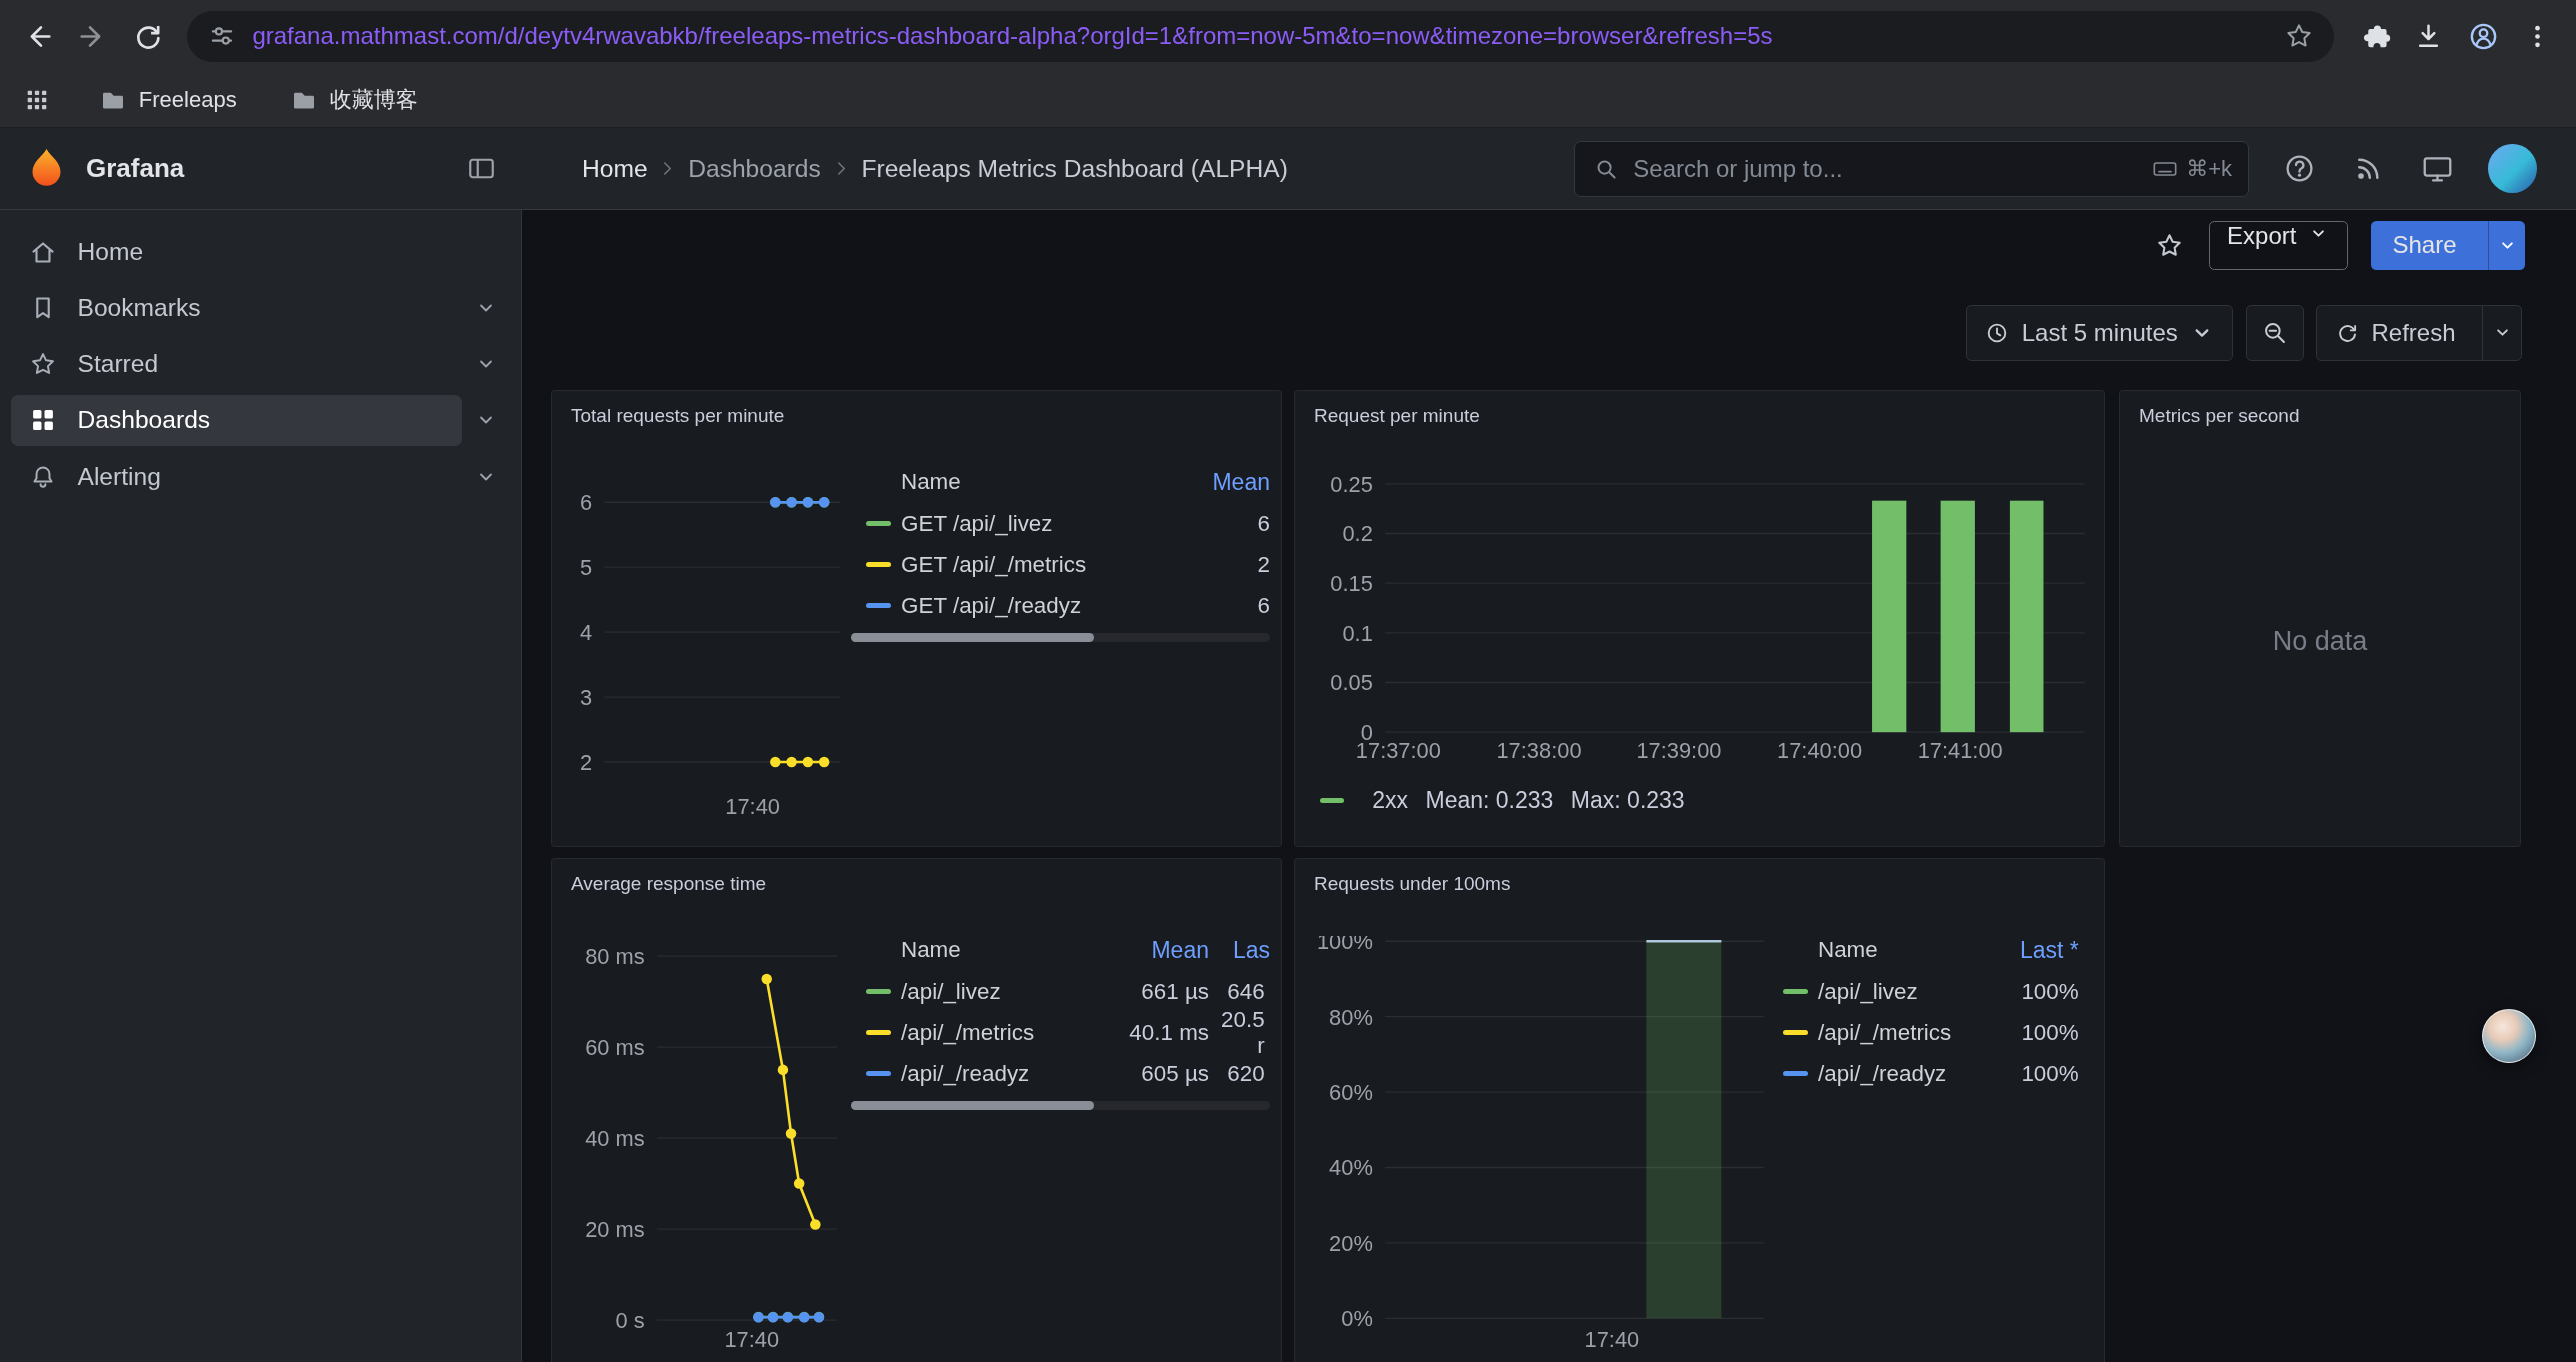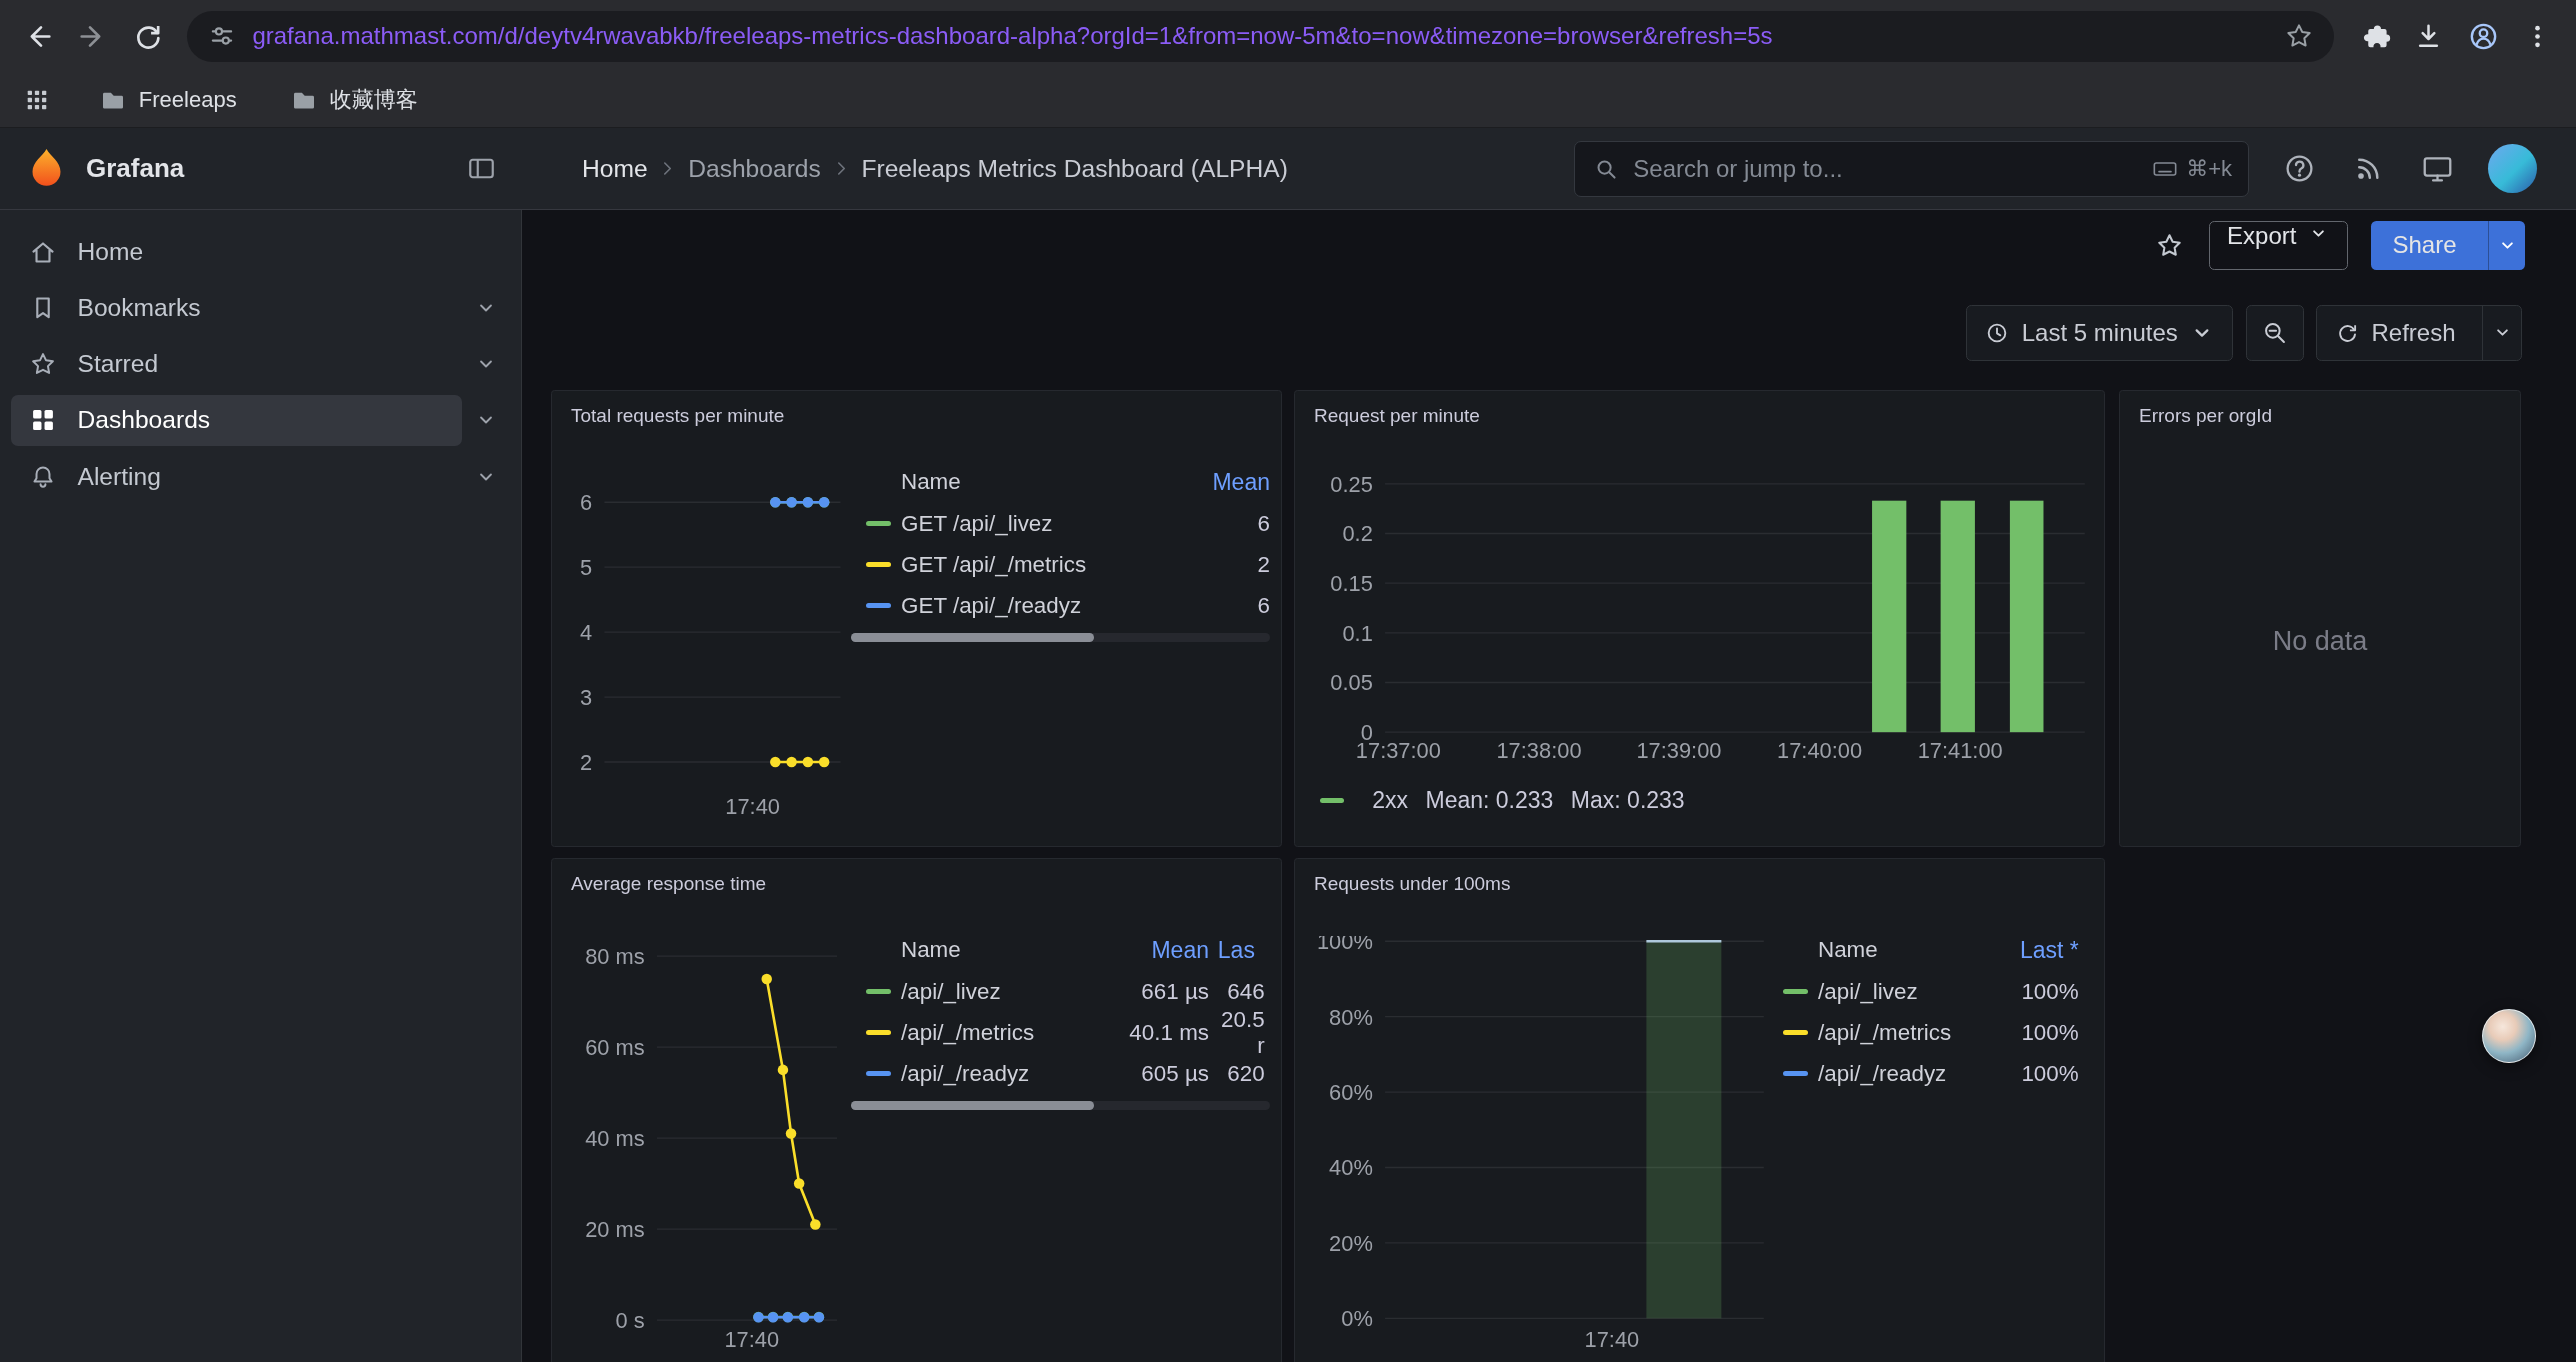--- a/index.html
+++ b/index.html
@@ -87,21 +87,21 @@
 #p5-table{left:473px;width:323px}
 .lt-head{display:flex;align-items:center;height:42px;color:#6E9FFF;font-size:23px;font-weight:500}
 .lt-row{display:flex;align-items:center;height:41px}
 .lt-pad{width:15px;flex:none}
 .swatch{width:24.6px;height:5.3px;border-radius:2.6px;flex:none;margin-right:10.5px}
 .lt-head .lt-name{padding-left:35px}
 .lt-name{flex:1;color:#D0D2DA;font-size:22.4px;min-width:0;white-space:nowrap;overflow:hidden}
 .lt-val{width:98px;text-align:right;color:#CCCCDC;font-size:22.4px;flex:none}
 .lt-head .lt-val{color:#6E9FFF;font-size:23px}
 .lt-last{width:61px;text-align:right;padding-right:5.3px;flex:none;color:#CCCCDC;font-size:22.4px;overflow:hidden}
-.lt-last-h{width:61px;text-align:left;padding-left:8.8px;flex:none;overflow:hidden;white-space:nowrap}
+.lt-last-h{width:61px;text-align:right;padding-left:8.8px;flex:none;overflow:hidden;white-space:nowrap}
 #p5-table .lt-val{width:96px;padding-right:12.3px}
 .h-scrollbar{height:8.8px;border-radius:4.4px;background:#26282E;margin-top:7px;position:relative}
 .h-scrollbar .thumb{position:absolute;left:0;top:0;height:8.8px;border-radius:4.4px;background:#8A8E96;width:58%}
 .p2-legend{position:absolute;left:24.6px;top:396px;display:flex;align-items:center;gap:17.5px;font-size:23px;color:#CCCCDC}
 .floating-avatar{position:absolute;left:2482px;top:1009px;width:54px;height:54px;border-radius:50%;border:1.8px solid rgba(255,255,255,0.75);background:radial-gradient(circle at 38% 32%,#F6E7DC 0%,#E8CBB8 28%,#8FB6C6 55%,#41566B 100%);box-shadow:0 3.5px 12.3px rgba(0,0,0,0.5)}
 </style>
 </head>
 <body>
 
 <div class="screen">
@@ -501,21 +501,21 @@
               </svg>
             <div class="p2-legend">
               <span class="swatch" style="background: rgb(115, 191, 105);"></span>
               <span>2xx</span>
               <span>Mean: 0.233</span>
               <span>Max: 0.233</span>
             </div>
           </div>
 
           <div class="panel" id="panel-errors">
-            <div class="panel-title">Errors per orgId</div>
+            <div class="panel-title">Metrics per second</div>
             <div class="no-data">No data</div>
           </div>
 
           <div class="panel" id="panel-avg">
             <div class="panel-title">Average response time</div>
             <svg class="chart" id="chart-avg-response" viewBox="0 0 834 487" preserveAspectRatio="none">
                 <line x1="120" x2="326" y1="438" y2="438" stroke="rgba(204,204,220,0.10)" stroke-width="1.5"></line>
                 <text x="106" y="447" fill="#9DA1A9" font-size="25" text-anchor="end">0 s</text>
                 <line x1="120" x2="326" y1="334.25" y2="334.25" stroke="rgba(204,204,220,0.10)" stroke-width="1.5"></line>
                 <text x="106" y="343.25" fill="#9DA1A9" font-size="25" text-anchor="end">20 ms</text>

